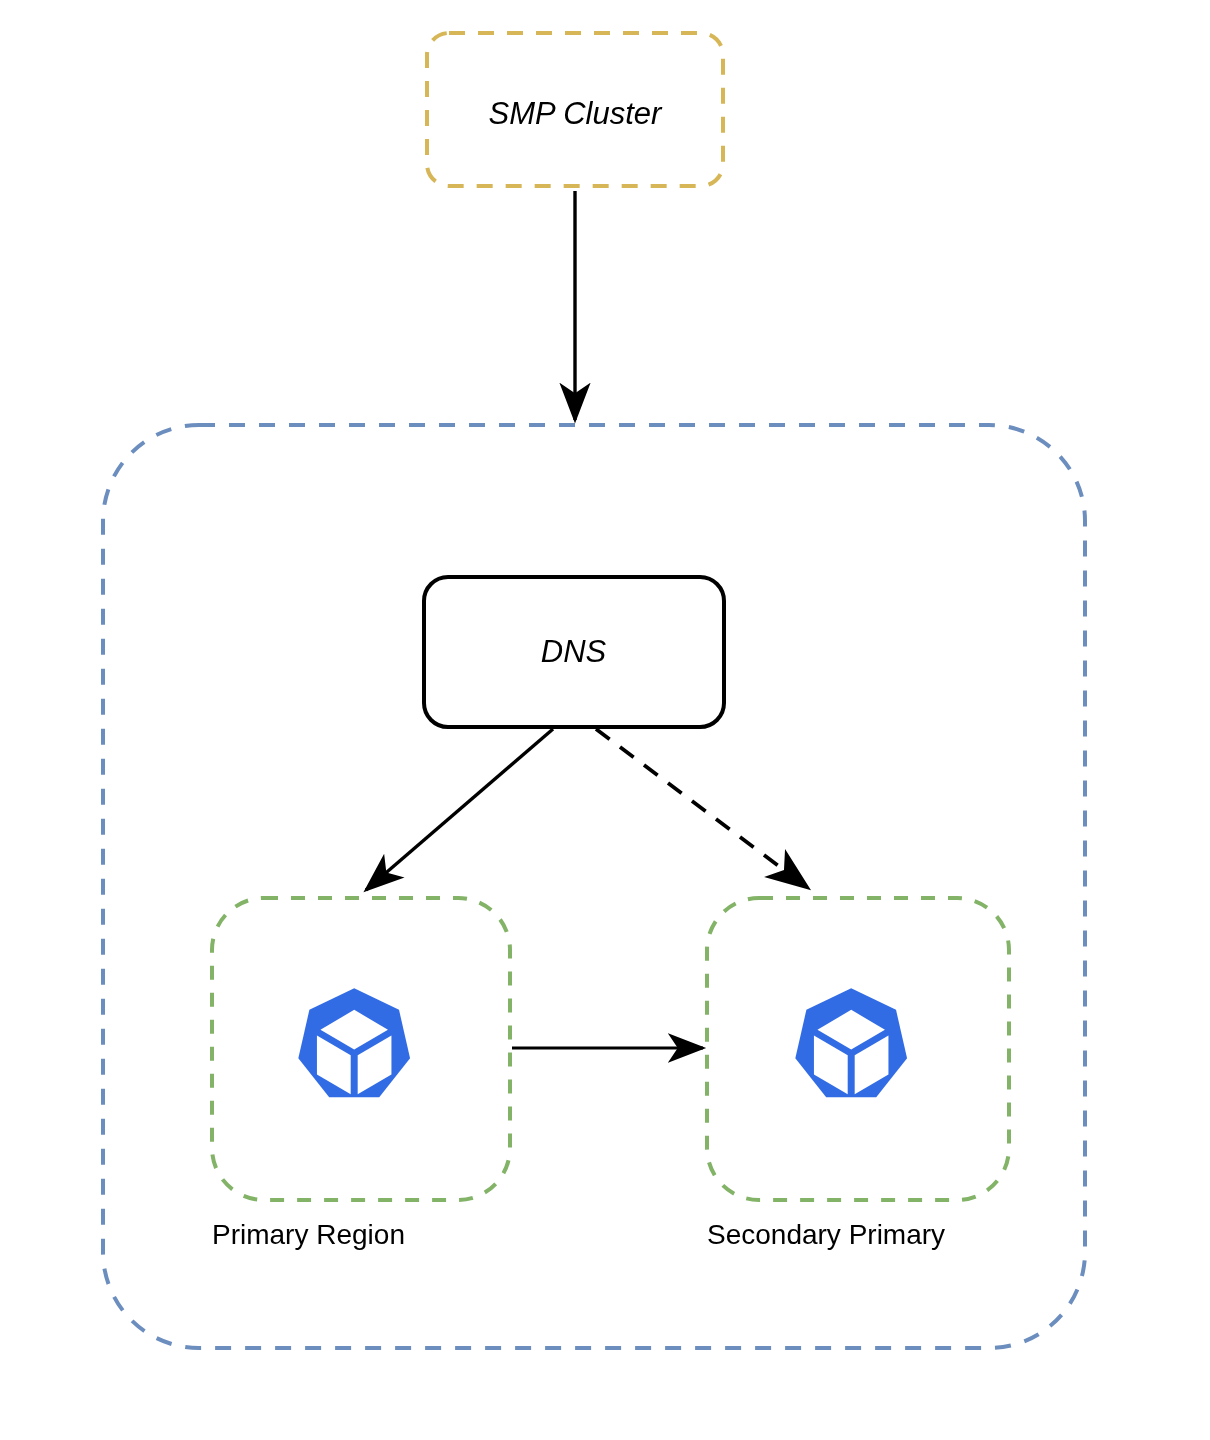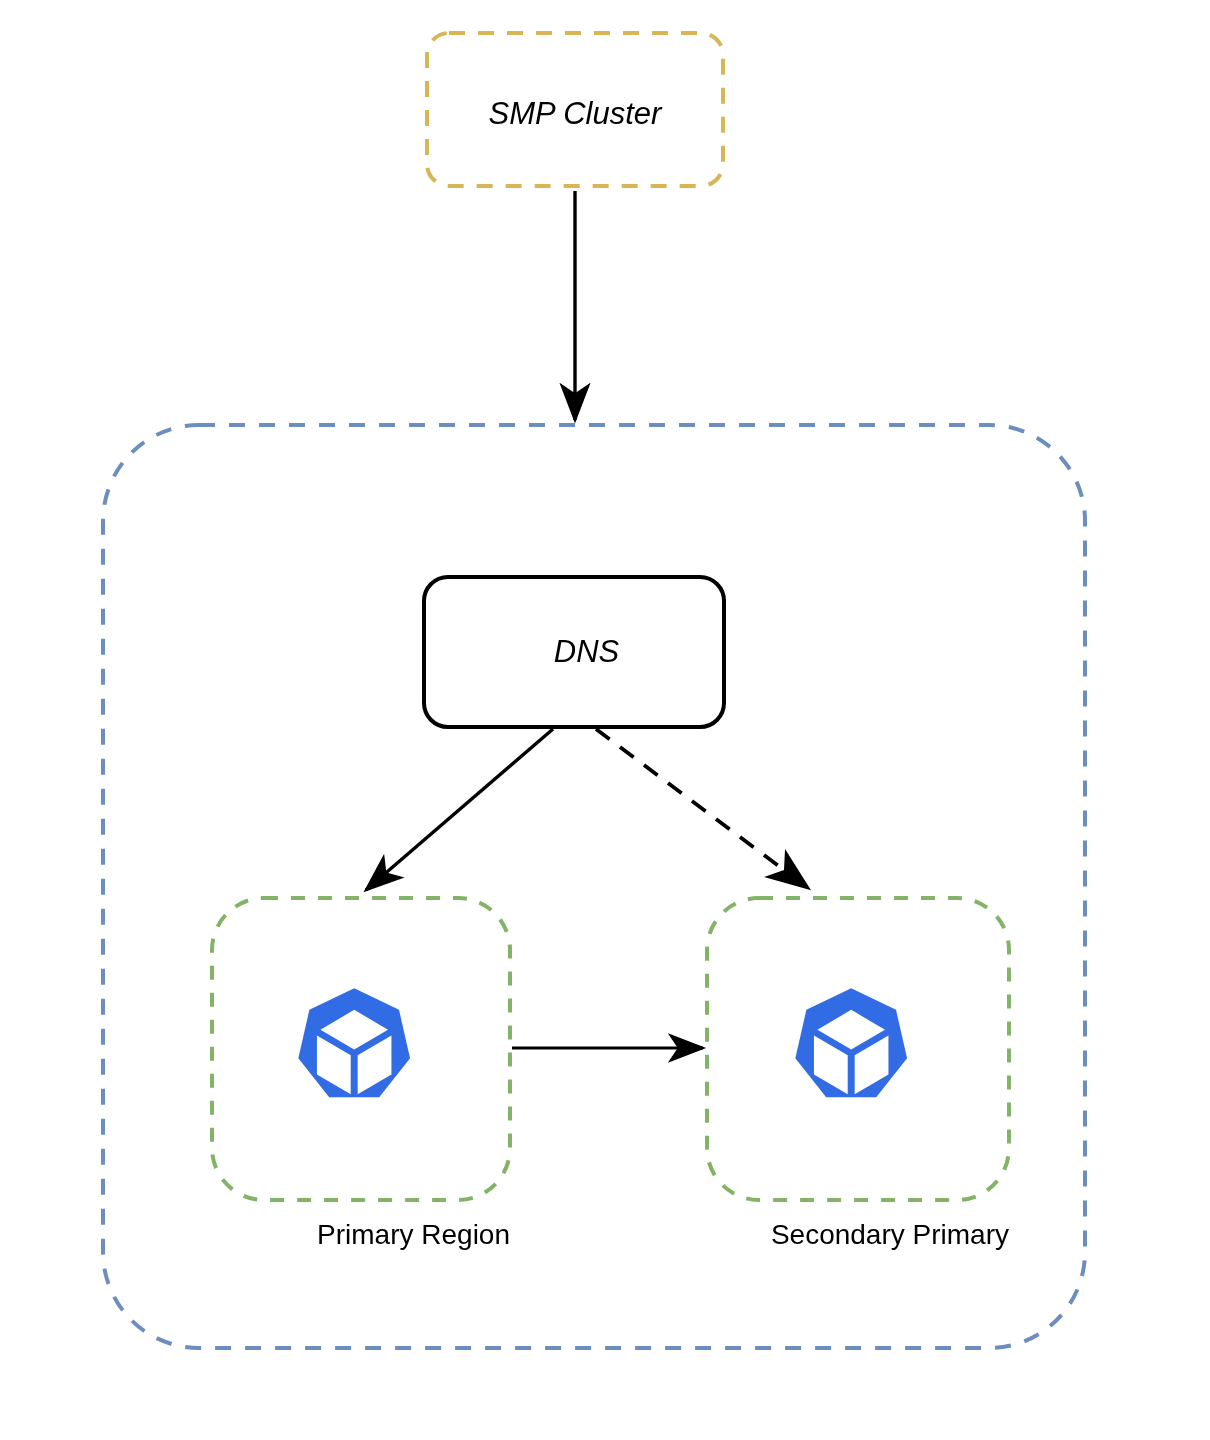--- a/index.html
+++ b/index.html
@@ -30,21 +30,21 @@
     width: 1210px;
     height: 1440px;
   }
 
   
   .label {
     position: absolute;
     color: #000000;
     white-space: nowrap;
     line-height: 1;
-    text-align: right;
+    text-align: left;
     user-select: none;
   }
   .label-box {
     font-size: 31px;
     font-style: italic;
   }
   .label-caption {
     font-size: 28px;
   }
 
@@ -52,21 +52,20 @@
     left: 0;
     top: 98px;
     width: 1150px;
     text-align: center;
   }
   #label-dns {
     left: 0;
     top: 636px;
     width: 1147px;
     text-align: center;
-    margin-left: 13px;
   }
   #label-primary-region {
     left: 212px;
     top: 1221px;
     width: 298px;
   }
   #label-secondary-region {
     left: 707px;
     top: 1221px;
     width: 302px;

